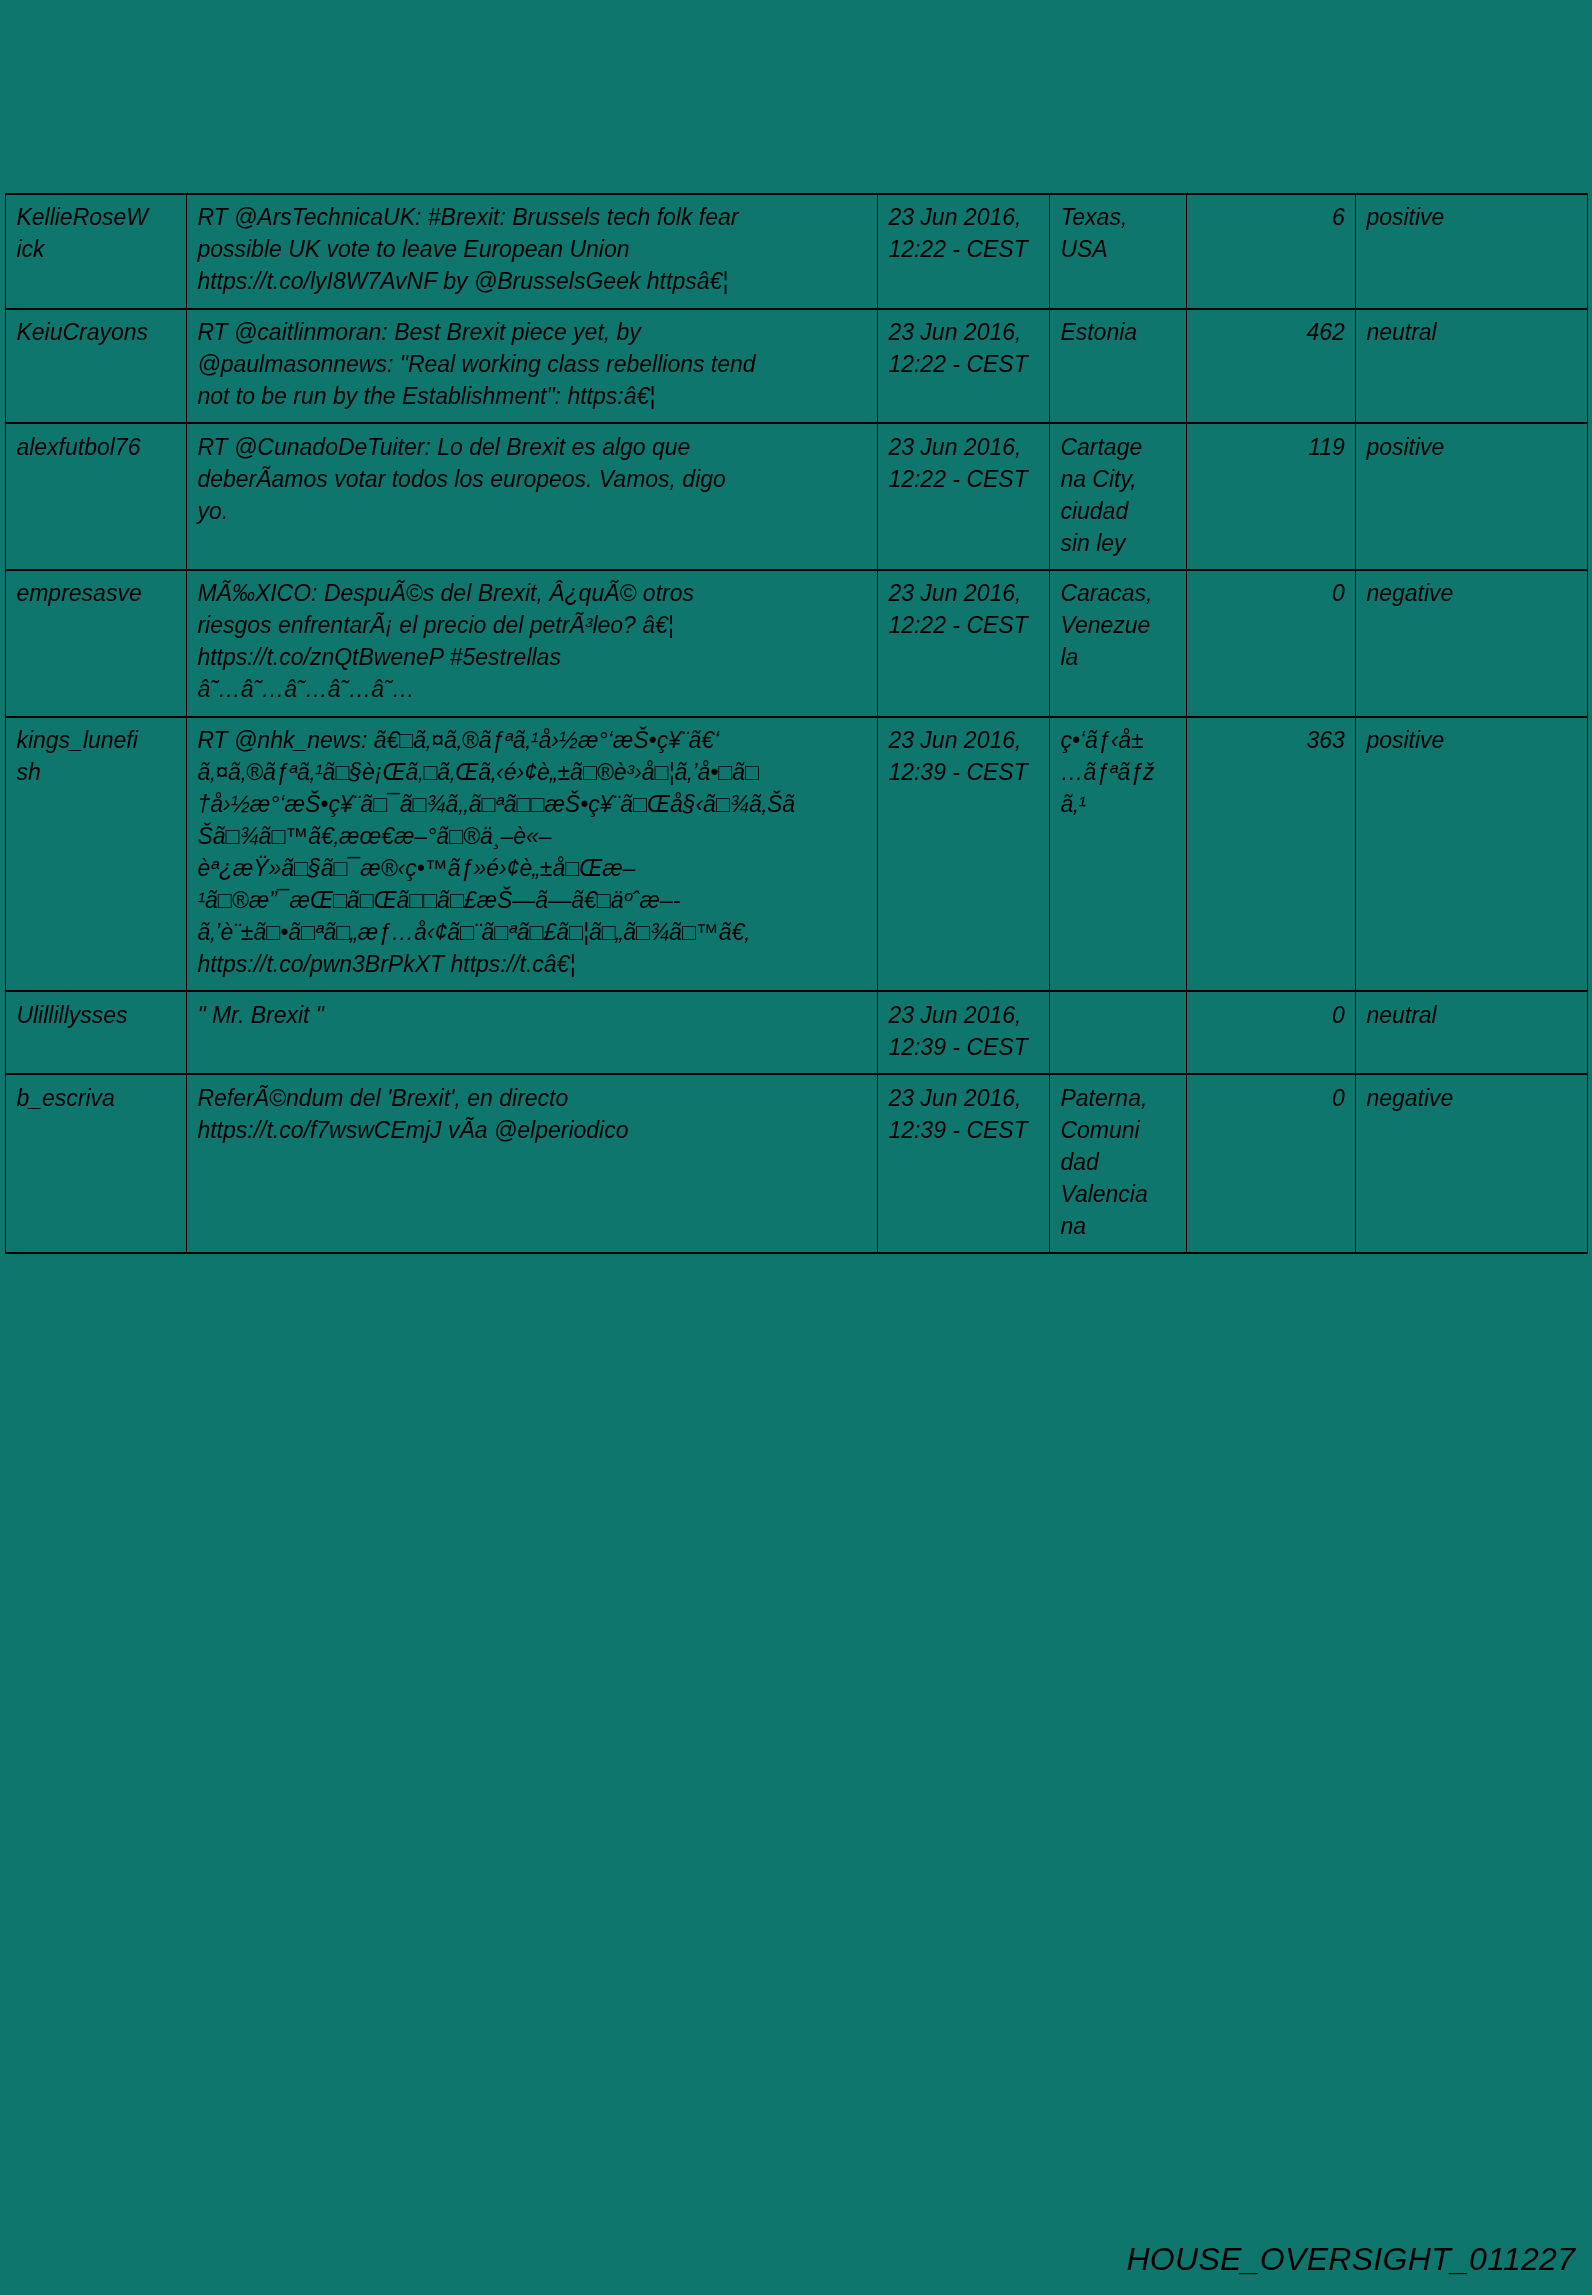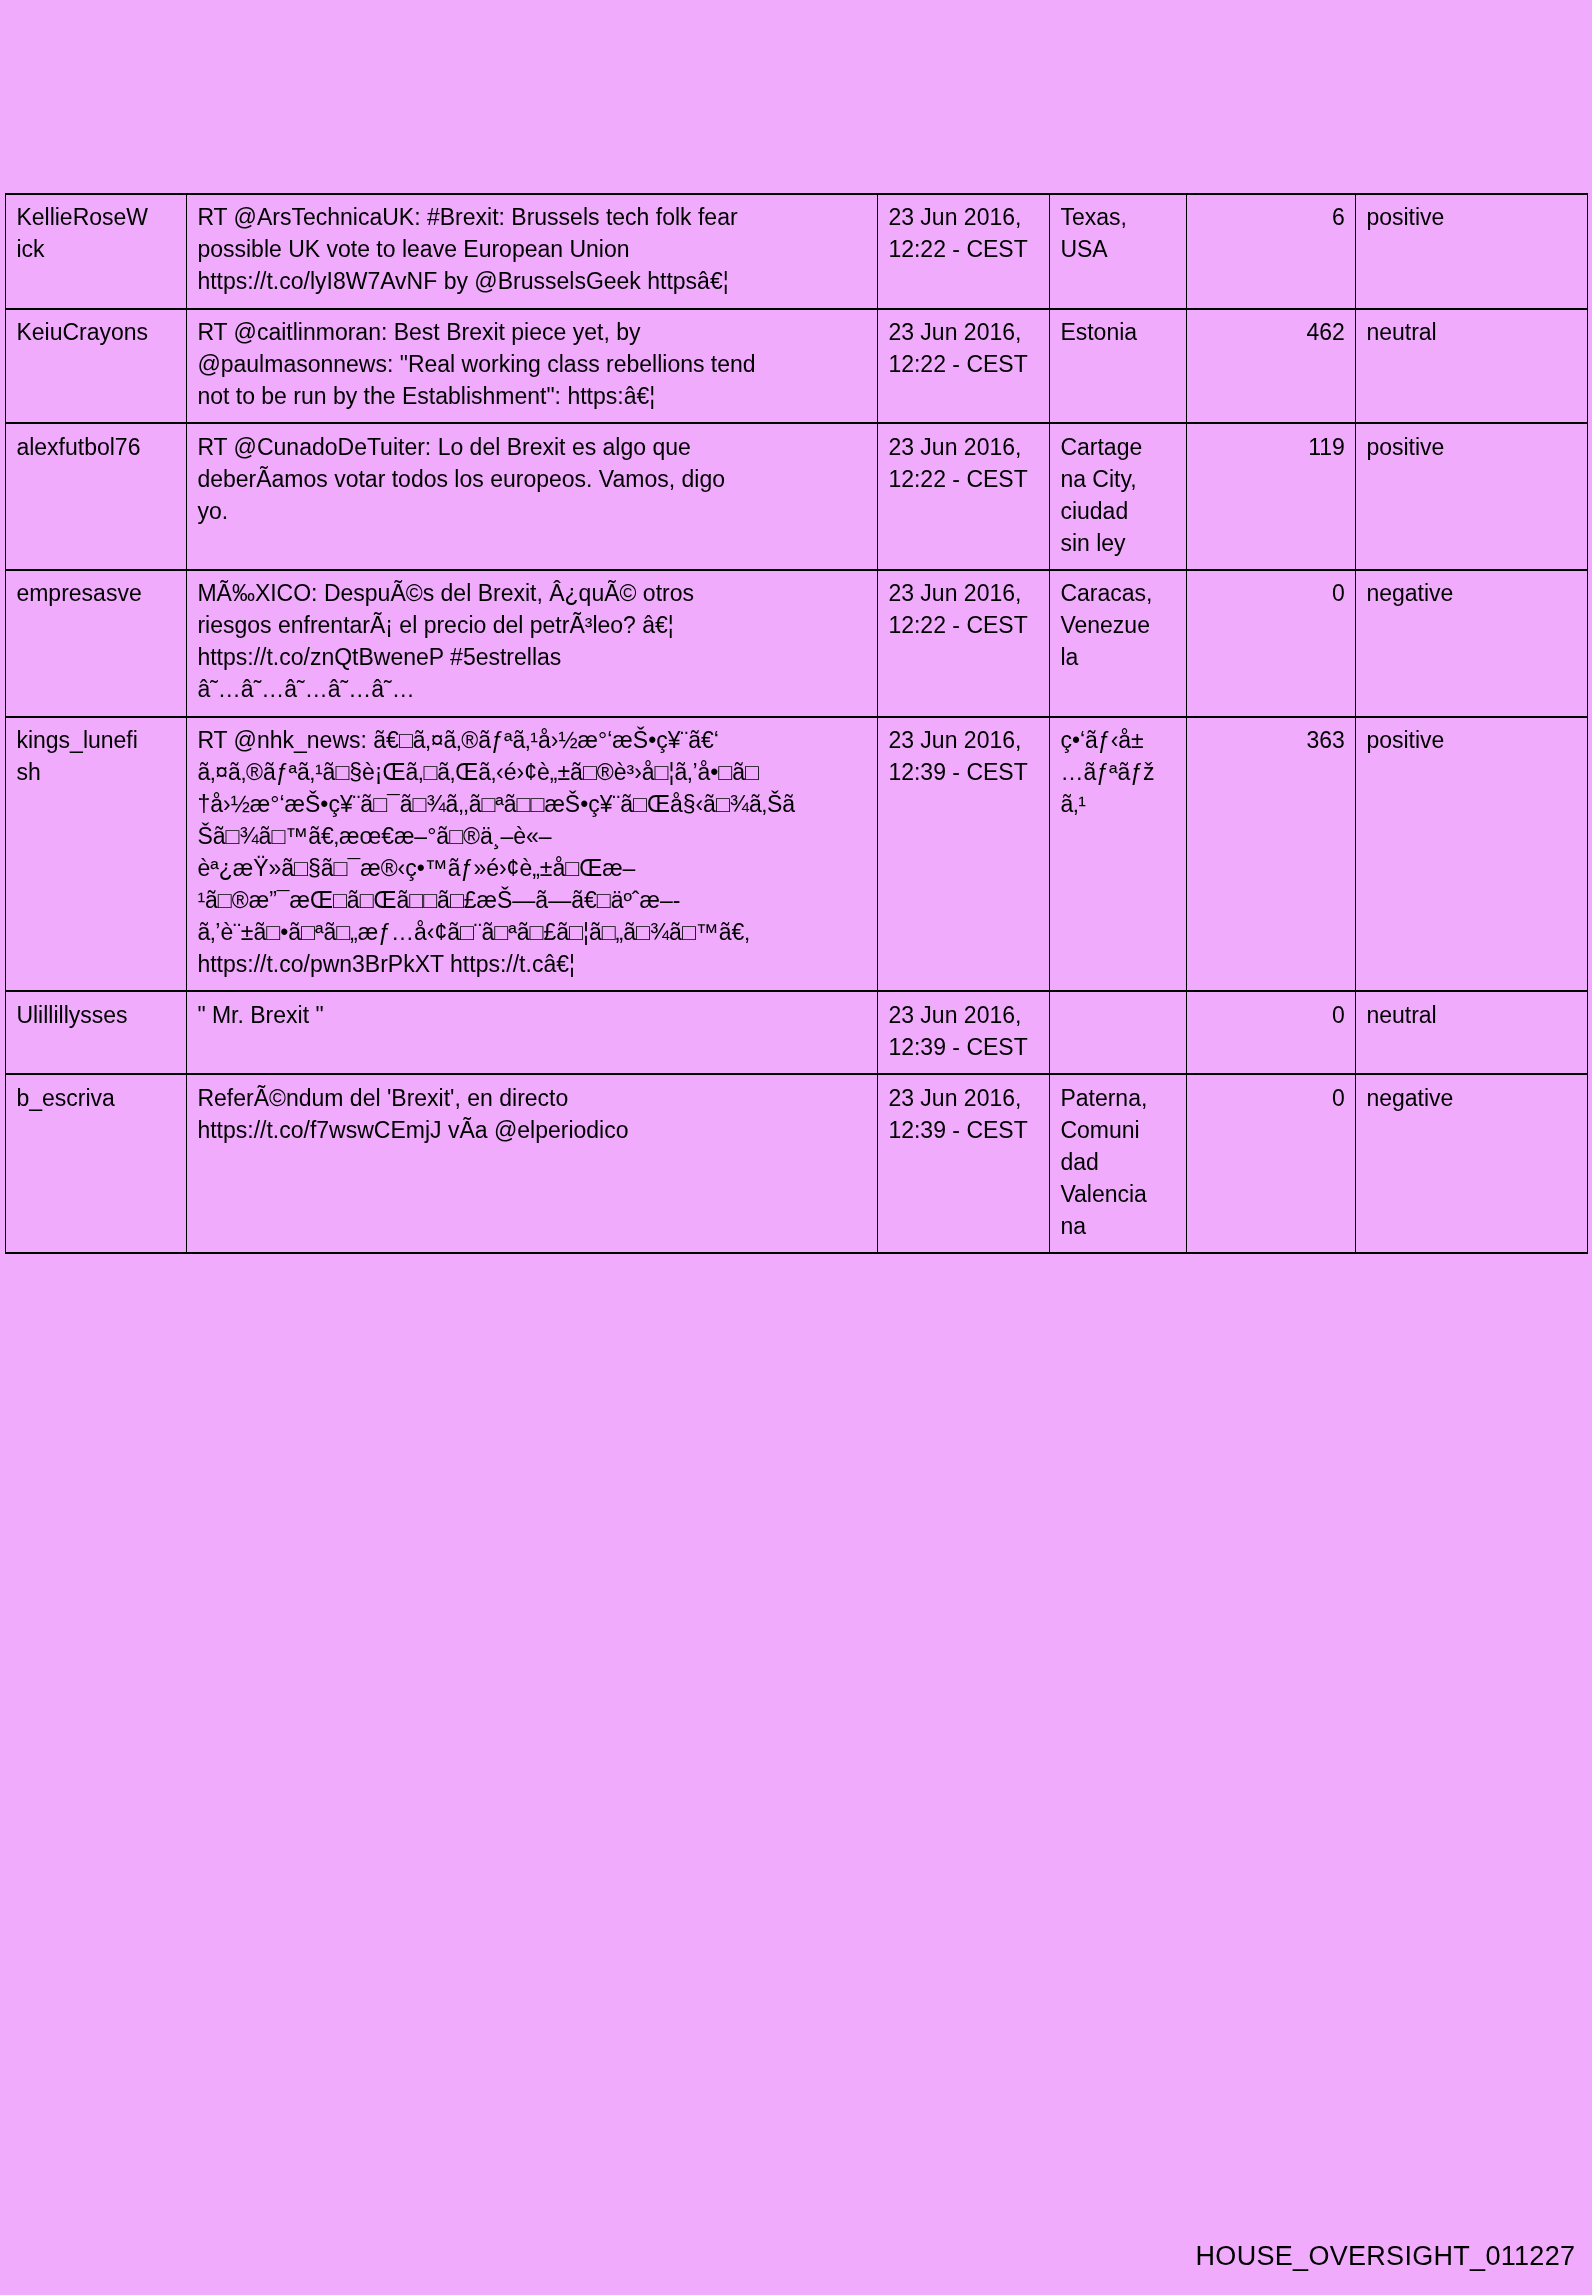--- a/index.html
+++ b/index.html
@@ -10,21 +10,22 @@
   body {
     width: 1592px;
     height: 2295px;
     position: relative;
     font-family: "Liberation Sans", "DejaVu Sans", sans-serif;
     color: #000000;
   }
   .page {
     position: absolute;
     inset: 0;
-    background: #f0abfc;
+    background: #0f766e;
+    font-style: italic;
   }
   table.tweet-table {
     position: absolute;
     left: 5.1px;
     top: 193px;
     width: 1582px;
     border-collapse: collapse;
     table-layout: fixed;
   }
   table.tweet-table td {
@@ -42,21 +43,21 @@
   td.c-user  { }
   td.c-tweet { }
   td.c-date  { }
   td.c-loc   { }
   td.c-count { text-align: right; padding-right: 13px; }
   td.c-sent  { }
   .doc-footer {
     position: absolute;
     top: 2241px;
     right: 16.7px;
-    font-size: 27px;
+    font-size: 32px;
     letter-spacing: 0.3px;
     color: #000000;
     text-align: center;
   }
 </style>
 </head>
 <body>
 
 <div class="page">
 

